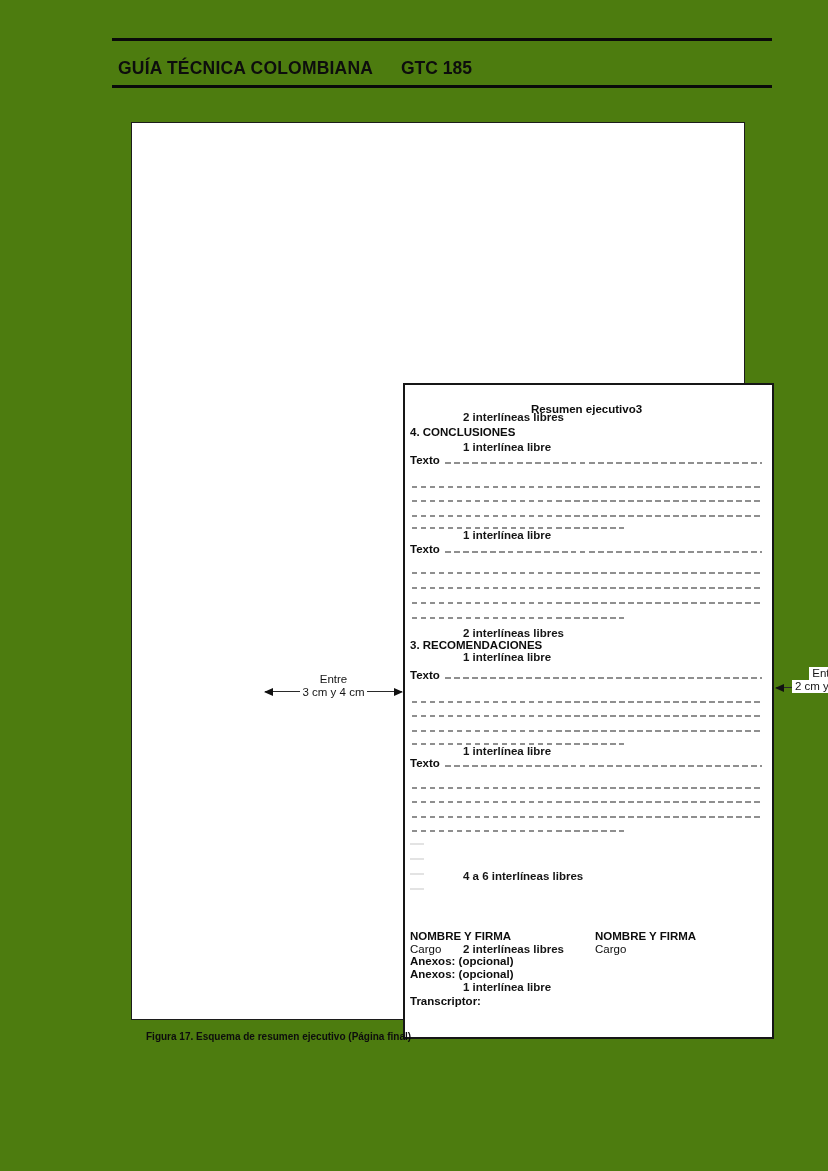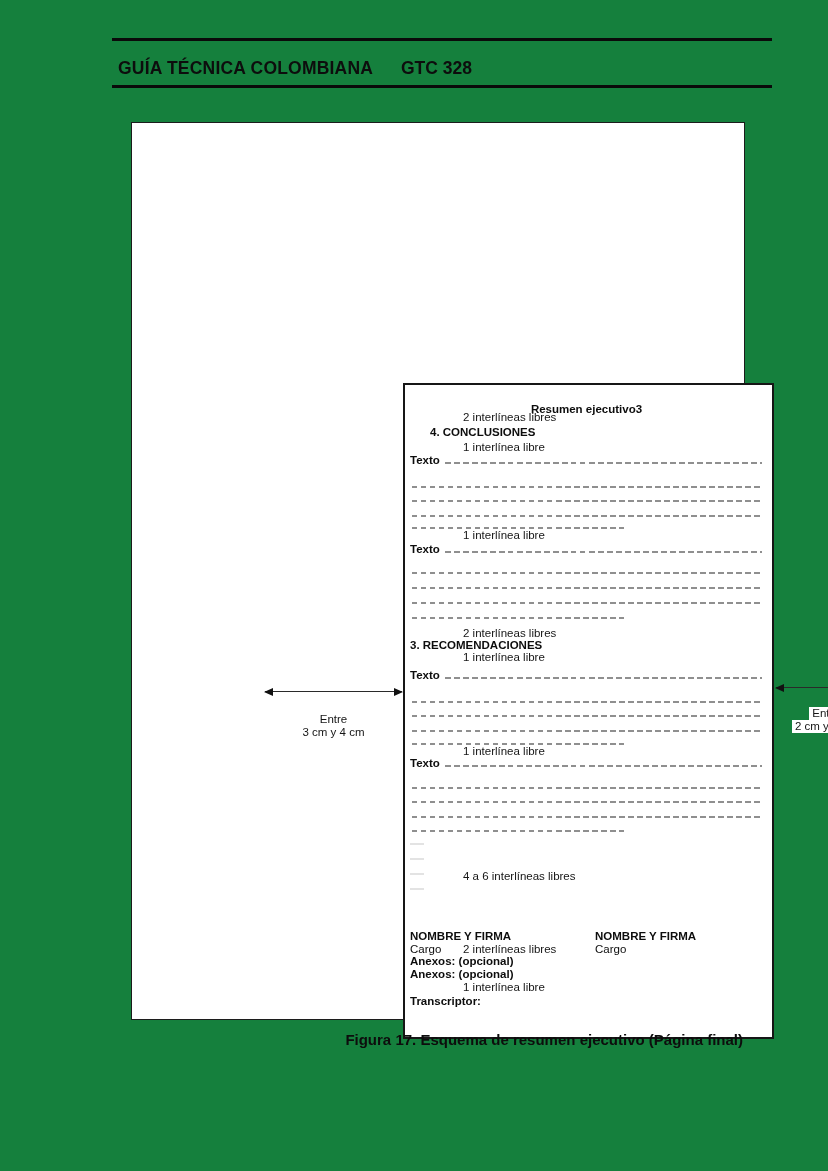--- a/index.html
+++ b/index.html
@@ -1,32 +1,32 @@
 <!DOCTYPE html>
 <html><head>
 <meta charset="utf-8">
 <style>
   * { margin:0; padding:0; box-sizing:border-box; }
   html,body { background:#ffffff; }
   .page {
-    position:relative; width:828px; height:1171px; background:#15803d;
+    position:relative; width:828px; height:1171px; background:#4d7c0f;
     font-family:"Liberation Sans", sans-serif; color:#0d0d0d; overflow:hidden;
   }
   .rule { position:absolute; left:112px; width:660px; height:3px; background:#0a0a0a; }
   .rule-top { top:38px; }
   .rule-bottom { top:85px; }
   .doc-title { position:absolute; left:118px; top:58px; font-size:17.5px; font-weight:bold; letter-spacing:0.2px; }
   .doc-code  { position:absolute; left:401px; top:58px; font-size:17.5px; font-weight:bold; }
 
   .outer-box { position:absolute; left:131px; top:122px; width:614px; height:898px; border:1.5px solid #1c1c1c; background:#ffffff; }
   .inner-box { position:absolute; left:271px; top:260px; width:371px; height:656px; border:2px solid #161616; background:#ffffff; font-size:11.5px; }
 
   .row { position:absolute; white-space:nowrap; line-height:12.5px; }
   .b { font-weight:bold; }
-  .note { color:#151515; }
+  .note { color:#151515;font-weight:bold; }
 
   .title-row { position:absolute; left:5px; right:9px; top:2px; display:flex; justify-content:center; align-items:flex-start;margin-top:16px; }
 
   .dash {
     background-image:repeating-linear-gradient(90deg,#8f8f8f 0px,#8f8f8f 5.5px,transparent 5.5px,transparent 9px);
     height:1.6px;
   }
   .dash-full  { position:absolute; left:7px; right:10px; }
   .dash-short { position:absolute; left:7px; width:212px; }
 
@@ -39,42 +39,42 @@
 
   .arrow-group { position:absolute; height:60px; }
   .arrow-group.left-margin  { left:132px; top:540px; width:139px; }
   .arrow-group.right-margin { left:643px; top:536px; width:102px; }
   .arrow-line { position:absolute; left:1px; right:1px; height:1.4px; background:#2a2a2a; top:28px; }
   .ah { position:absolute; width:0; height:0; border-top:4px solid transparent; border-bottom:4px solid transparent; top:25px; }
   .ah-left  { left:0;  border-right:9px solid #111; }
   .ah-right { right:0; border-left:9px solid #111; }
   .arrow-text {
     position:absolute; left:0; right:0; text-align:center; top:10px;
-    font-size:11.5px; line-height:13px; color:#151515;margin-top:40px;
+    font-size:11.5px; line-height:13px; color:#151515;
   }
   .arrow-group.right-margin .arrow-text { top:8px; }
   .arrow-text span { background:#ffffff; padding:0 3px; display:inline-block; }
 
-  .caption { position:absolute; left:129px; top:1031px; width:614px; text-align:right; font-size:15px; font-weight:bold; }
+  .caption { position:absolute; left:146px; top:1031px; width:614px; text-align:left; font-size:10px; font-weight:bold; }
   .pageno  { position:absolute; left:131px; top:1075px; width:614px; text-align:center; font-size:14px; }
 
   .ghost { position:absolute; left:5px; width:14px; height:1.5px; background:#e3e3e3; }
   .ghost:nth-of-type(1) { top:458px; }
   .ghost:nth-of-type(2) { top:473px; }
   .ghost:nth-of-type(3) { top:488px; }
   .ghost:nth-of-type(4) { top:503px; }
 </style>
 </head>
 <body>
 
 <div class="page">
 
   <div class="rule rule-top"></div>
   <div class="doc-title">GUÍA TÉCNICA COLOMBIANA</div>
-  <div class="doc-code">GTC 328</div>
+  <div class="doc-code">GTC 185</div>
   <div class="rule rule-bottom"></div>
 
   <div class="outer-box">
 
     <div class="arrow-group left-margin">
       <div class="arrow-line"></div>
       <div class="ah ah-left"></div>
       <div class="ah ah-right"></div>
       <div class="arrow-text">
         <span>Entre</span><br>
@@ -98,21 +98,21 @@
       <div class="ghost"></div>
       <div class="ghost"></div>
       <div class="ghost"></div>
 
       <div class="title-row">
         <span class="b">Resumen ejecutivo</span>
         <span class="b">3</span>
       </div>
 
       <div class="row note" style="left:58px; top:26px;">2 interlíneas libres</div>
-      <div class="row b" style="left:5px; top:41px;margin-left:20px;">4. CONCLUSIONES</div>
+      <div class="row b" style="left:5px; top:41px;">4. CONCLUSIONES</div>
       <div class="row note" style="left:58px; top:56px;">1 interlínea libre</div>
 
       <div class="texto-row" style="top:69px;">
         <span class="b">Texto</span>
         <span class="dash texto-dash"></span>
       </div>
       <div class="dash dash-full" style="top:101px;"></div>
       <div class="dash dash-full" style="top:115px;"></div>
       <div class="dash dash-full" style="top:130px;"></div>
       <div class="dash dash-short" style="top:142px;"></div>

